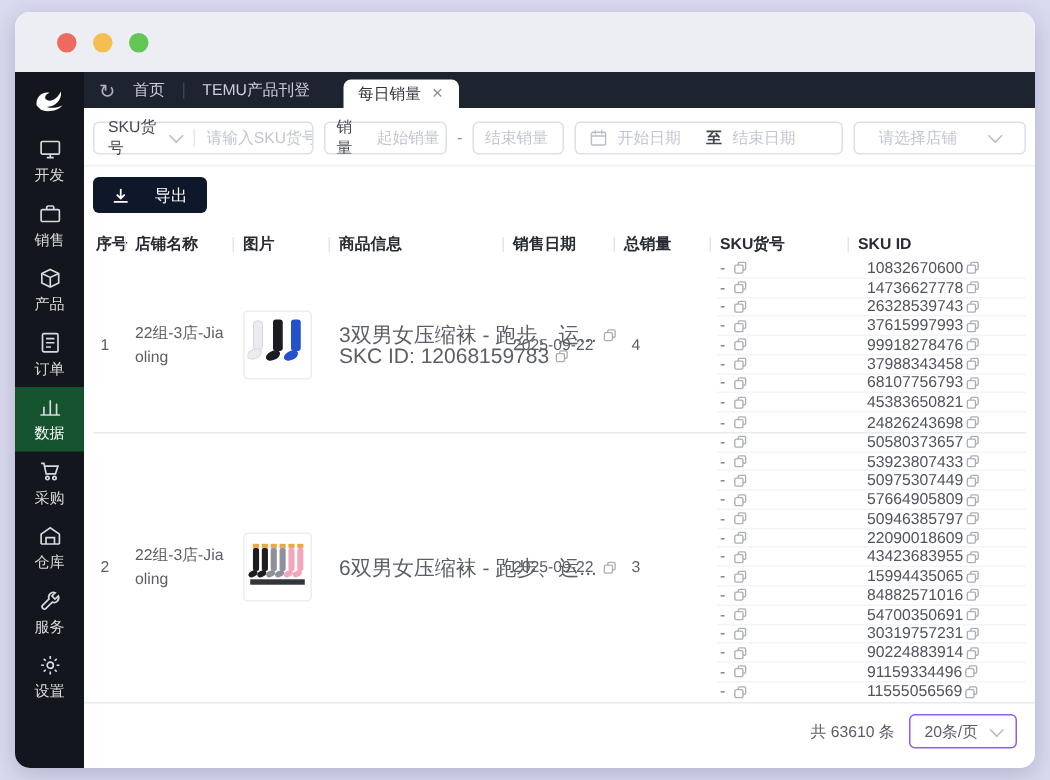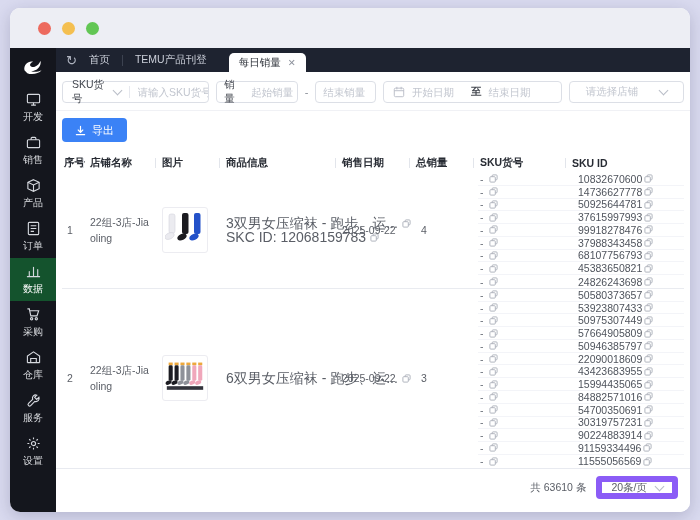--- a/index.html
+++ b/index.html
@@ -50,22 +50,22 @@
   .range-dash{color:#8a8f98;font-size:11px;}
   .w-end{width:62px;padding:0 7px;}
   .w-end input{width:100%;}
   .w-date{width:184px;padding:0 9px;gap:7px;}
   .w-date input{width:52px;}
   .to-lbl{color:#43474f;font-weight:bold;}
   .w-shop{width:118px;margin-left:auto;padding:0 16px;justify-content:space-between;cursor:pointer;}
   .w-shop .ph{color:#c2c6cf;}
   .hdiv{border-top:1px solid #f0f1f5;margin:0 -6px;}
   .export-row{margin:7px 0 11px;}
-  .btn-export{height:24px;background:#3b82f6;color:#fff;border:none;border-radius:4px;font-size:11px;
-    display:inline-flex;align-items:center;gap:6px;padding:0 13px;font-family:inherit;cursor:pointer;}
+  .btn-export{height:24px;background:#0f172a;color:#fff;border:none;border-radius:4px;font-size:11px;
+    display:inline-flex;align-items:center;gap:17px;padding:0 13px;font-family:inherit;cursor:pointer;}
 
   
   .table{font-size:10.5px;color:#5a5e66;}
   .thead{display:flex;height:20px;align-items:center;color:#272b33;font-weight:bold;font-size:10.5px;}
   .cell{padding-left:2px;box-sizing:border-box;position:relative;}
   .thead .cell:not(:first-child)::before{content:"";position:absolute;left:-5px;top:50%;transform:translateY(-50%);
     width:1px;height:10px;background:#e2e5eb;}
   .c-seq{width:26px;} .c-shop{width:72px;} .c-img{width:64px;} .c-info{width:116px;}
   .c-date{width:74px;} .c-qty{width:64px;} .c-skuno{width:92px;} .c-skuid{flex:1;}
   .group-row{display:flex;align-items:center;}
@@ -79,21 +79,21 @@
   .sku-col{flex:1;align-self:stretch;display:flex;flex-direction:column;}
   .sku-row{height:12.78px;display:flex;align-items:center;border-bottom:1px solid #f3f4f8;box-sizing:border-box;}
   .sku-row:last-child{border-bottom:0;}
   .sku-no-cell{width:92px;display:flex;align-items:center;gap:5px;padding-left:2px;color:#6a6f79;font-size:10.5px;}
   .sku-id-cell{flex:1;display:flex;align-items:center;gap:2px;padding-left:6px;color:#4f545d;font-size:10.5px;}
   .copy-btn{display:inline-flex;cursor:pointer;}
 
   
   .tfoot{border-top:1px solid #e8eaf0;margin:0 -6px;padding:6px 12px 0 0;display:flex;align-items:center;
     justify-content:flex-end;gap:10px;font-size:10.5px;color:#5a5e66;height:26px;}
-  .page-size{height:23px;border:6px solid #8b5cf6;border-radius:4px;display:flex;align-items:center;gap:9px;
+  .page-size{height:23px;border:1px solid #8b5cf6;border-radius:4px;display:flex;align-items:center;gap:9px;
     padding:0 9px;color:#5a5e66;box-sizing:border-box;cursor:pointer;}
 </style>
 </head>
 <body>
 
 <div class="stage">
   <div class="window">
 
     <div class="titlebar">
       <span class="dot red"></span>
@@ -340,21 +340,21 @@
                       <div class="sku-no-cell">
                         <span>-</span>
                         <span class="copy-btn">
                           <svg width="9" height="9" viewBox="0 0 10 10" fill="none" stroke="#a9aeb8" stroke-width="1">
                             <rect x="1" y="3" width="6" height="6" rx="1"></rect>
                             <path d="M3.5 3V2a1 1 0 0 1 1-1H8a1 1 0 0 1 1 1v3.5a1 1 0 0 1-1 1h-.8"></path>
                           </svg>
                         </span>
                       </div>
                       <div class="sku-id-cell">
-                        <span>50925644781</span>
+                        <span>26328539743</span>
                         <span class="copy-btn">
                           <svg width="9" height="9" viewBox="0 0 10 10" fill="none" stroke="#a9aeb8" stroke-width="1">
                             <rect x="1" y="3" width="6" height="6" rx="1"></rect>
                             <path d="M3.5 3V2a1 1 0 0 1 1-1H8a1 1 0 0 1 1 1v3.5a1 1 0 0 1-1 1h-.8"></path>
                           </svg>
                         </span>
                       </div>
                     </div>
 
                     <div class="sku-row">

